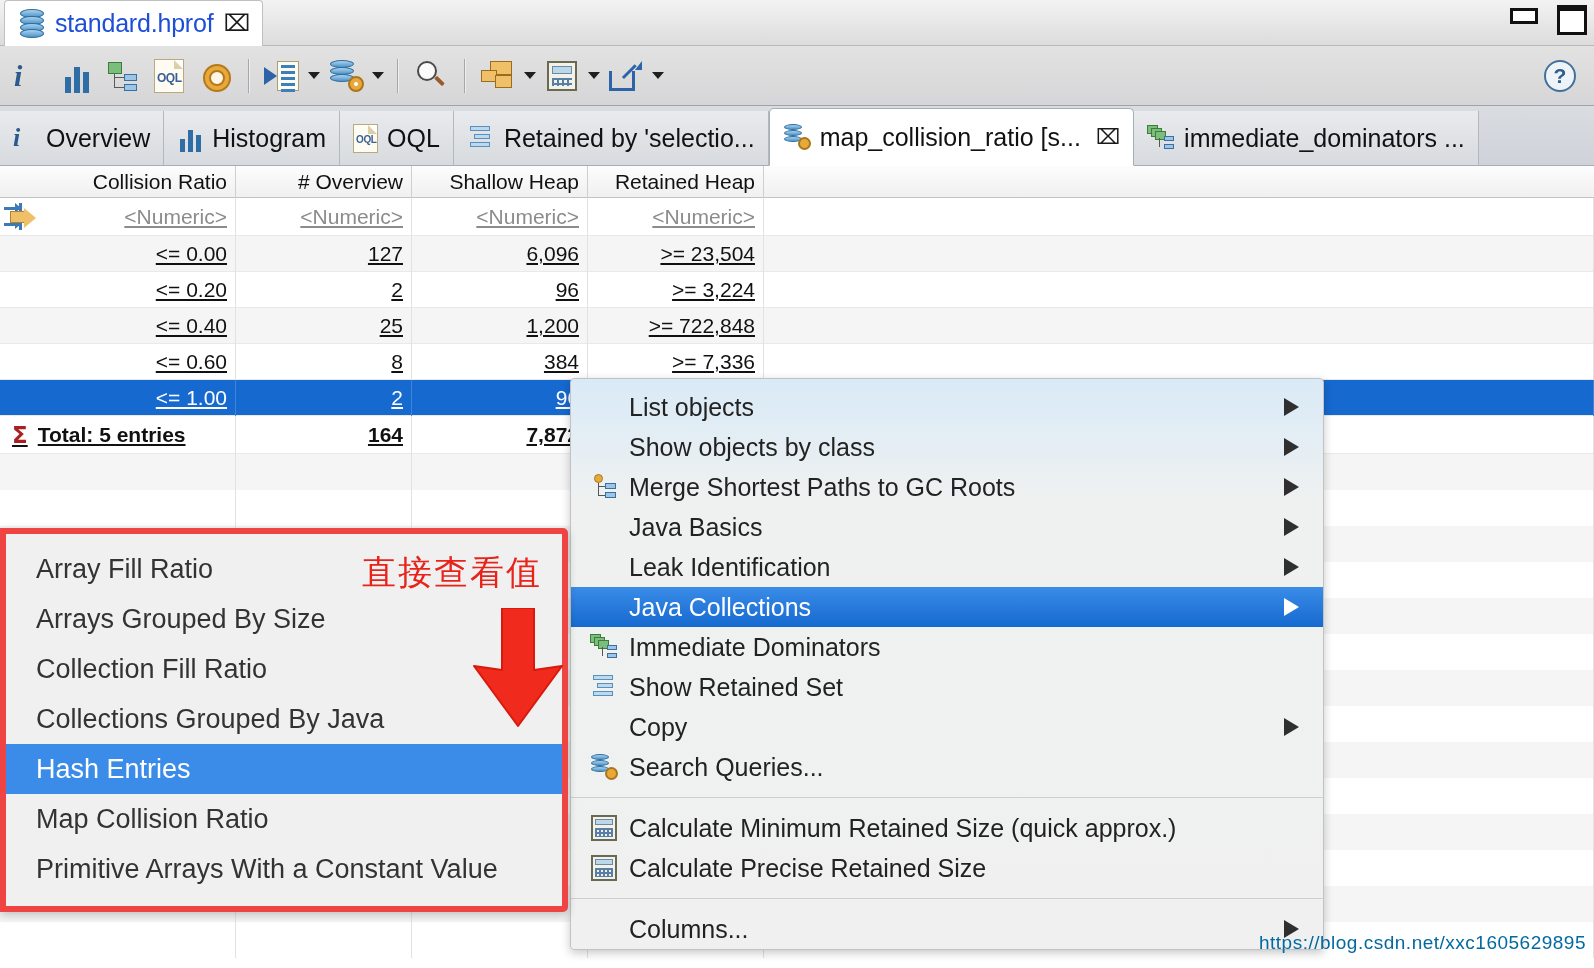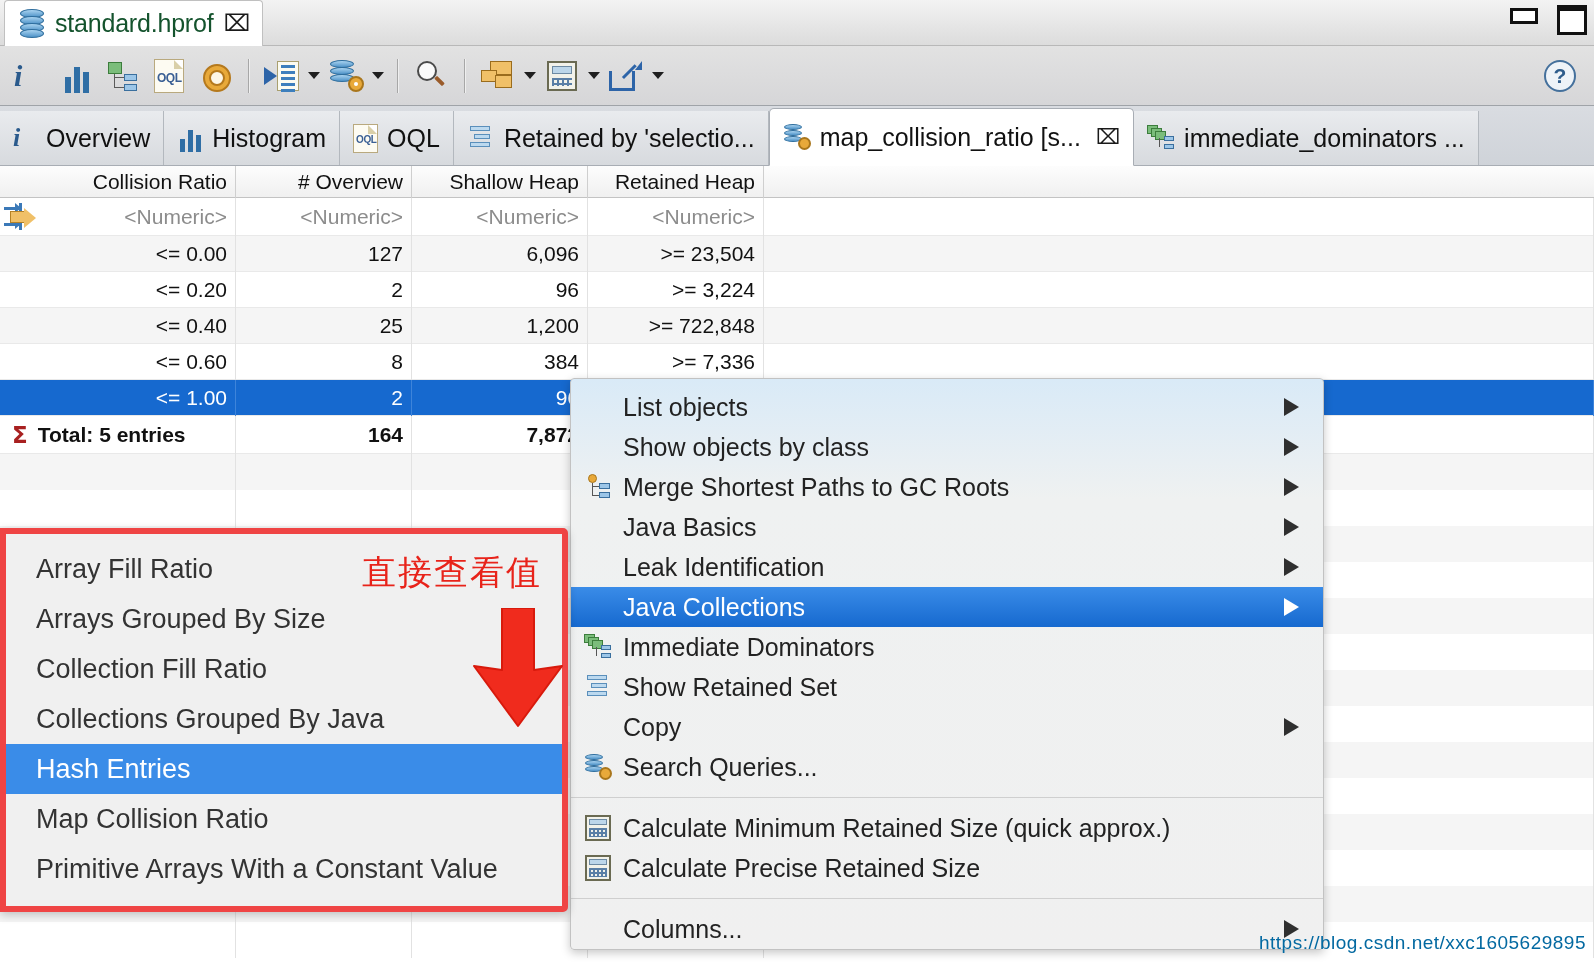--- a/index.html
+++ b/index.html
@@ -20,21 +20,21 @@
   }
   .win-tab {
     position: absolute; left: 4px; top: 0px; height: 46px;
     background: #ffffff;
     border: 1px solid #c0c0c0; border-bottom: none;
     border-top-left-radius: 4px; border-top-right-radius: 4px;
     display: flex; align-items: center; gap: 10px;
     padding: 0 12px 0 14px;
   }
   .win-tab .label {
-    font-size: 25px; color: #14532d; letter-spacing: -0.2px;
+    font-size: 25px; color: #1d4ed8; letter-spacing: -0.2px;
     white-space: nowrap;
   }
   .win-tab .closeX {
     font-size: 23px; color: #1a1a1a; line-height: 1;
     font-family: "DejaVu Sans", sans-serif;
     cursor: pointer;
   }
 
   
   .disk-ico { width: 26px; height: 30px; position: relative; display:inline-block; }
@@ -203,21 +203,21 @@
   .th {
     font-size: 21px; color: #111; display:flex; align-items:center; justify-content:flex-end;
     padding-right: 8px; border-right: 1px solid #cfcfcf; height: 32px; cursor: pointer;
   }
   .c0 { width: 236px; } .c1 { width: 176px; } .c2 { width: 176px; } .c3 { width: 176px; }
   .c4 { flex: 1 1 auto; border-right: none; }
 
   .trow { display:flex; height: 36px; border-bottom: 1px solid #e9e9e9; }
   .trow .td {
     font-size: 21px; color:#111; display:flex; align-items:center; justify-content:flex-end;
-    padding-right: 8px; border-right: 1px solid #e2e2e2; height: 36px;
+    padding-right: 8px; border-right: 1px solid #e2e2e2; height: 36px; text-decoration: underline;
   }
   .trow.alt { background: #f5f5f5; }
   .trow.filter { background: #ffffff; height: 38px; }
   .trow.filter .td { color: #8c8c8c; height: 38px; font-size: 21px; }
   .trow.sel { background: #1669cf; }
   .trow.sel .td { color: #ffffff; border-right: 1px solid #3e84da; }
   .trow.total { background: #ffffff; height: 38px; }
   .trow.total .td { font-weight: bold; height: 38px; }
   .trow.total .td.c0 { justify-content: flex-start; padding-left: 12px; gap: 10px; }
   .sigma { color:#a82020; font-size: 23px; font-weight: bold; font-family:"DejaVu Sans", sans-serif; }
@@ -241,21 +241,21 @@
   
   .ctxmenu {
     position: absolute; left: 570px; top: 378px; width: 754px;
     background: linear-gradient(to bottom, #d9eaf7 0%, #eff1f1 120px, #f0f0f0 100%);
     border: 1px solid #c2c2c2; border-radius: 4px;
     box-shadow: 0 3px 10px rgba(0,0,0,0.22);
     padding: 8px 0 0 0;
   }
   .mi {
     display: flex; align-items: center; height: 40px;
-    padding: 0 14px 0 10px; font-size: 25px; color: #222; cursor: pointer;
+    padding: 0 14px 0 16px; font-size: 25px; color: #222; cursor: pointer;
     position: relative;
   }
   .mi .mi-ico { width: 34px; flex: 0 0 34px; display:flex; align-items:center; justify-content:center; }
   .mi .mi-label { margin-left: 8px; white-space: nowrap; }
   .mi.noicon .mi-label { margin-left: 42px; }
   .mi.hl { background: linear-gradient(to bottom,#3a8ce8,#1669cf); color:#fff; }
   .mi .sub-arrow {
     position: absolute; right: 24px; top: 50%; margin-top: -9px;
     width: 0; height: 0; border-top: 9px solid transparent; border-bottom: 9px solid transparent;
     border-left: 15px solid #2f2f2f;

